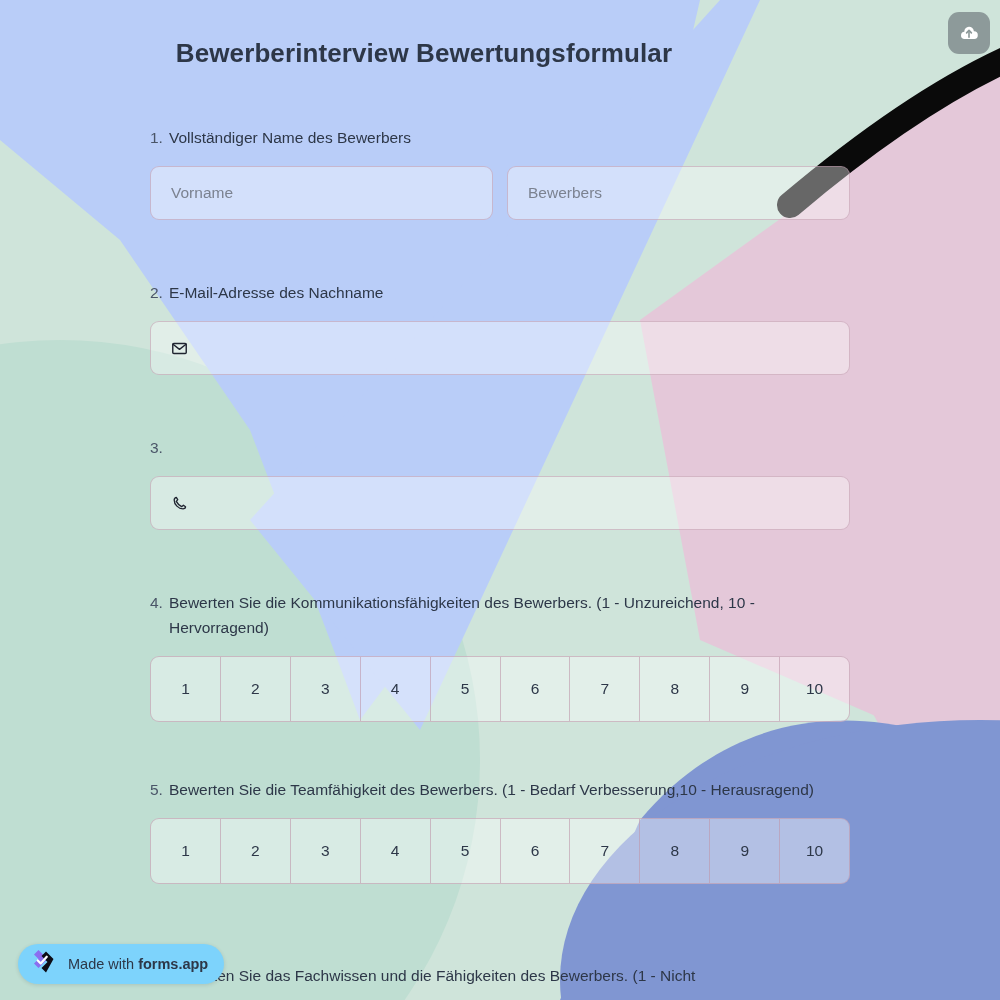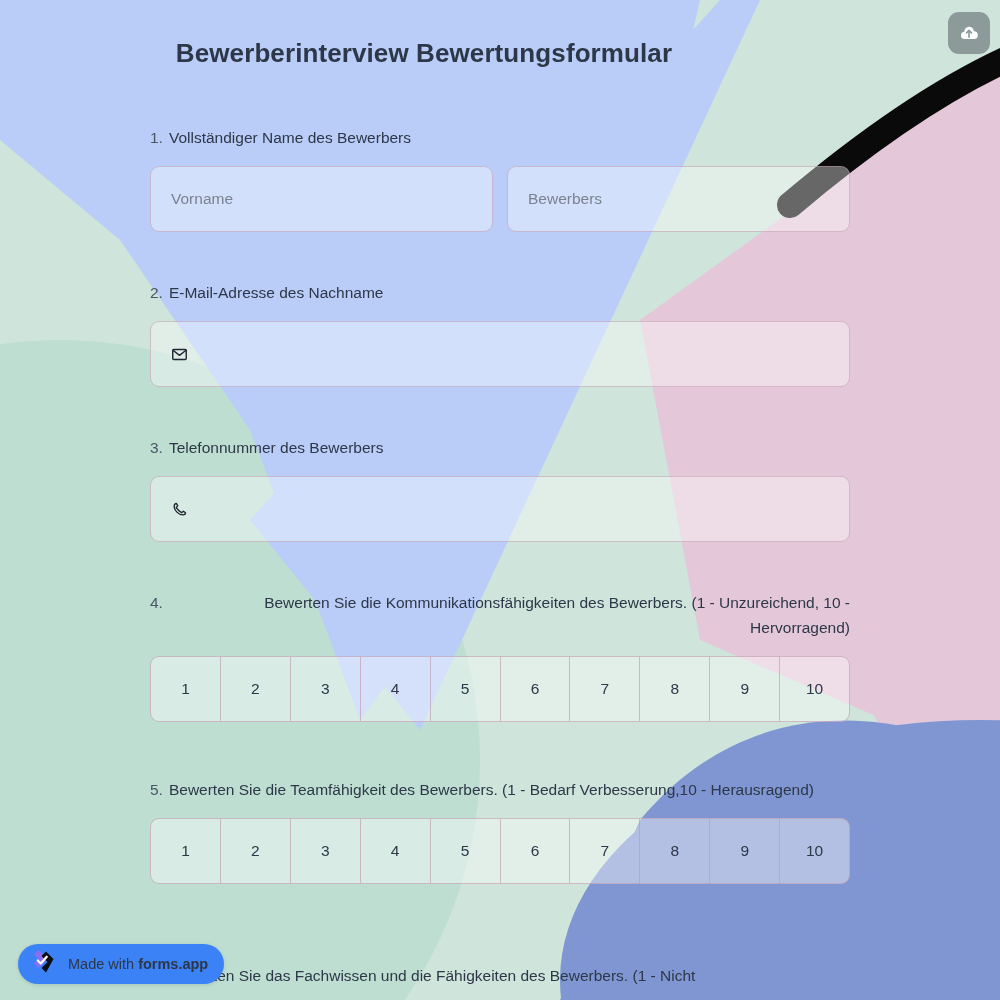--- a/index.html
+++ b/index.html
@@ -69,34 +69,33 @@
 
   .q-num {
     color: #4a5568;
     margin-right: 6px;
     flex: none;
   }
 
   .q-text {
     padding-left: 0;
     max-width: 690px;
-    text-align: right;
   }
 
   .q-body { margin-top: 16px; }
 
   
   .field-row {
     display: flex;
     gap: 14px;
   }
 
   .input-box {
     position: relative;
-    height: 66px;
+    height: 54px;
     border: 1px solid rgba(190, 150, 170, 0.55);
     border-radius: 9px;
     background: rgba(255, 255, 255, 0.38);
     display: flex;
     align-items: center;
     padding: 0 20px;
     font-size: 15.5px;
     color: #6b7280;
   }
 
@@ -161,21 +160,21 @@
     cursor: pointer;
   }
 
   
   .badge {
     position: absolute;
     left: 18px;
     bottom: 16px;
     height: 40px;
     padding: 0 16px 0 10px;
-    background: #3b82f6;
+    background: #7dd3fc;
     border-radius: 22px;
     display: flex;
     align-items: center;
     gap: 10px;
     z-index: 6;
     box-shadow: 0 1px 4px rgba(0,0,0,0.12);
     cursor: pointer;
   }
 
   .badge-text {
@@ -258,21 +257,20 @@
             </svg>
           </span>
           <span class="placeholder"></span>
         </div>
       </div>
     </div>
 
     <div class="question" id="q3">
       <div class="q-label">
         <span class="q-num">3.</span>
-        <span class="q-text">Telefonnummer des Bewerbers</span>
       </div>
       <div class="q-body">
         <div class="input-box full">
           <span class="field-icon">
             <svg width="17" height="17" viewBox="0 0 24 24" fill="none" stroke="#1f2430" stroke-width="1.9" stroke-linecap="round" stroke-linejoin="round">
               <path d="M7.5 3.5 C6 3.5 4.5 5 4.5 7 C4.5 13.5 10.5 19.5 17 19.5 C19 19.5 20.5 18 20.5 16.5 L17.5 14.5 L15 16.5 C12.5 15.2 8.8 11.5 7.5 9 L9.5 6.5 Z"></path>
             </svg>
           </span>
           <span class="placeholder"></span>
         </div>

